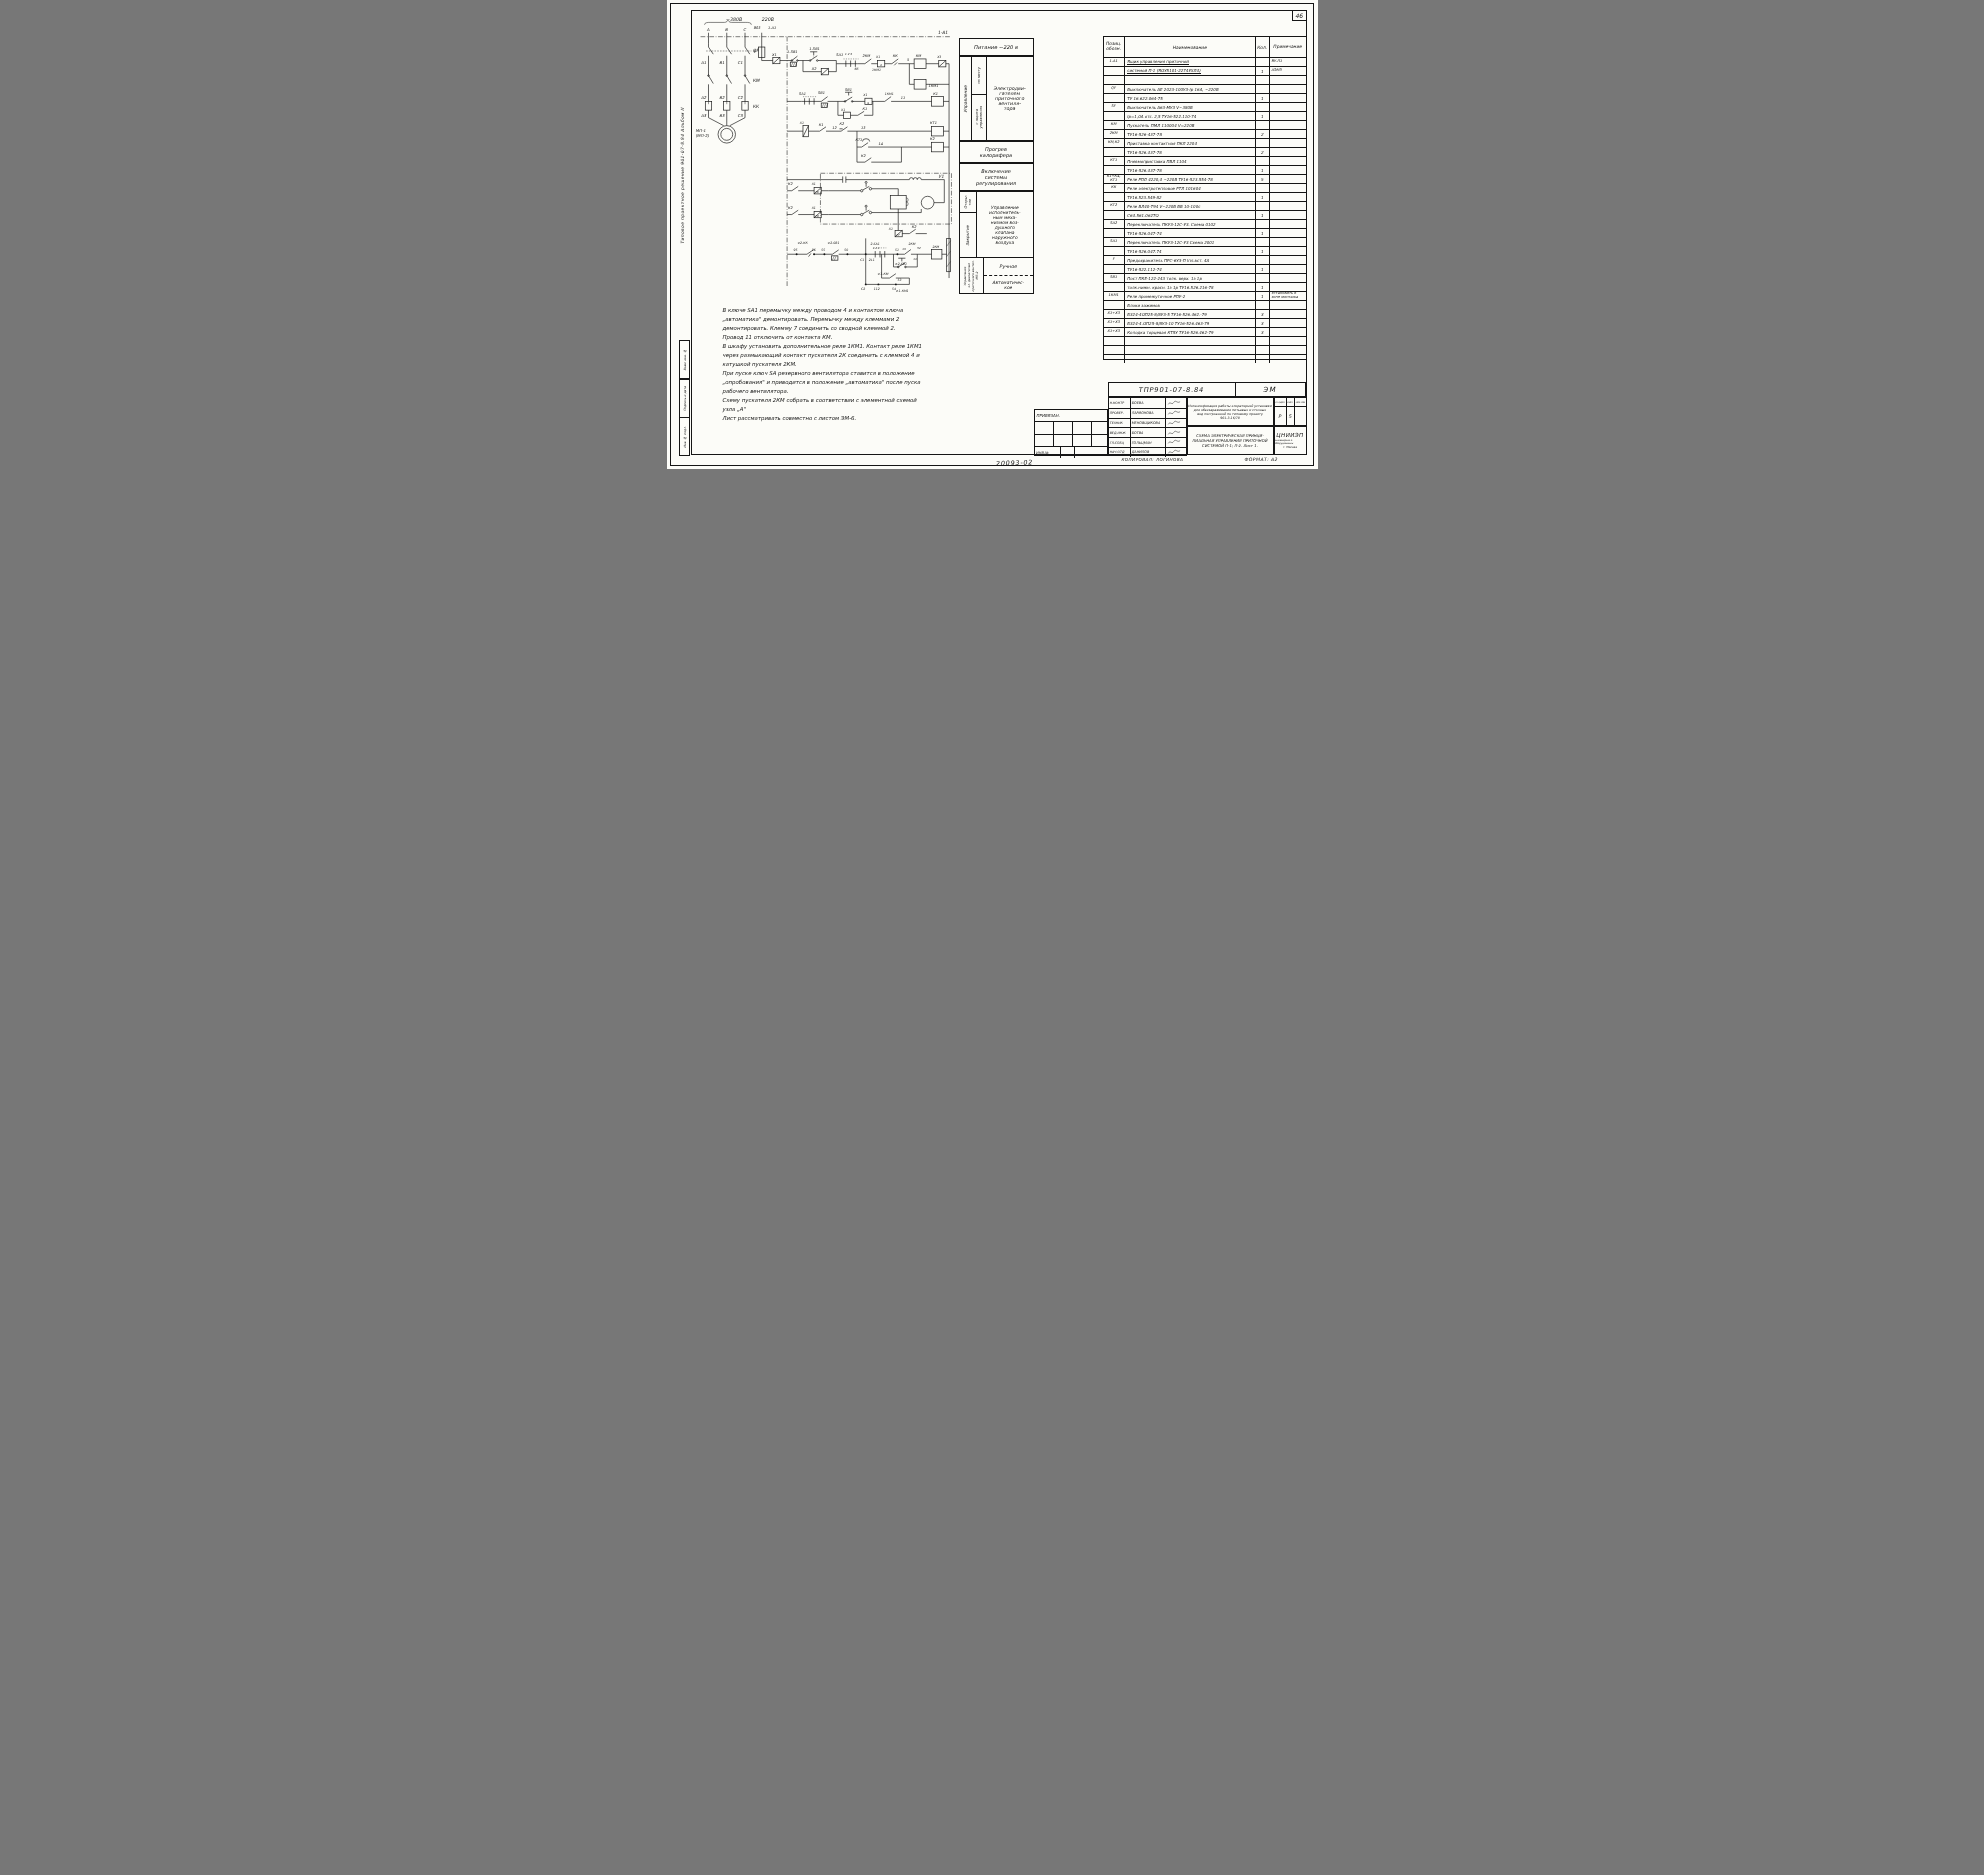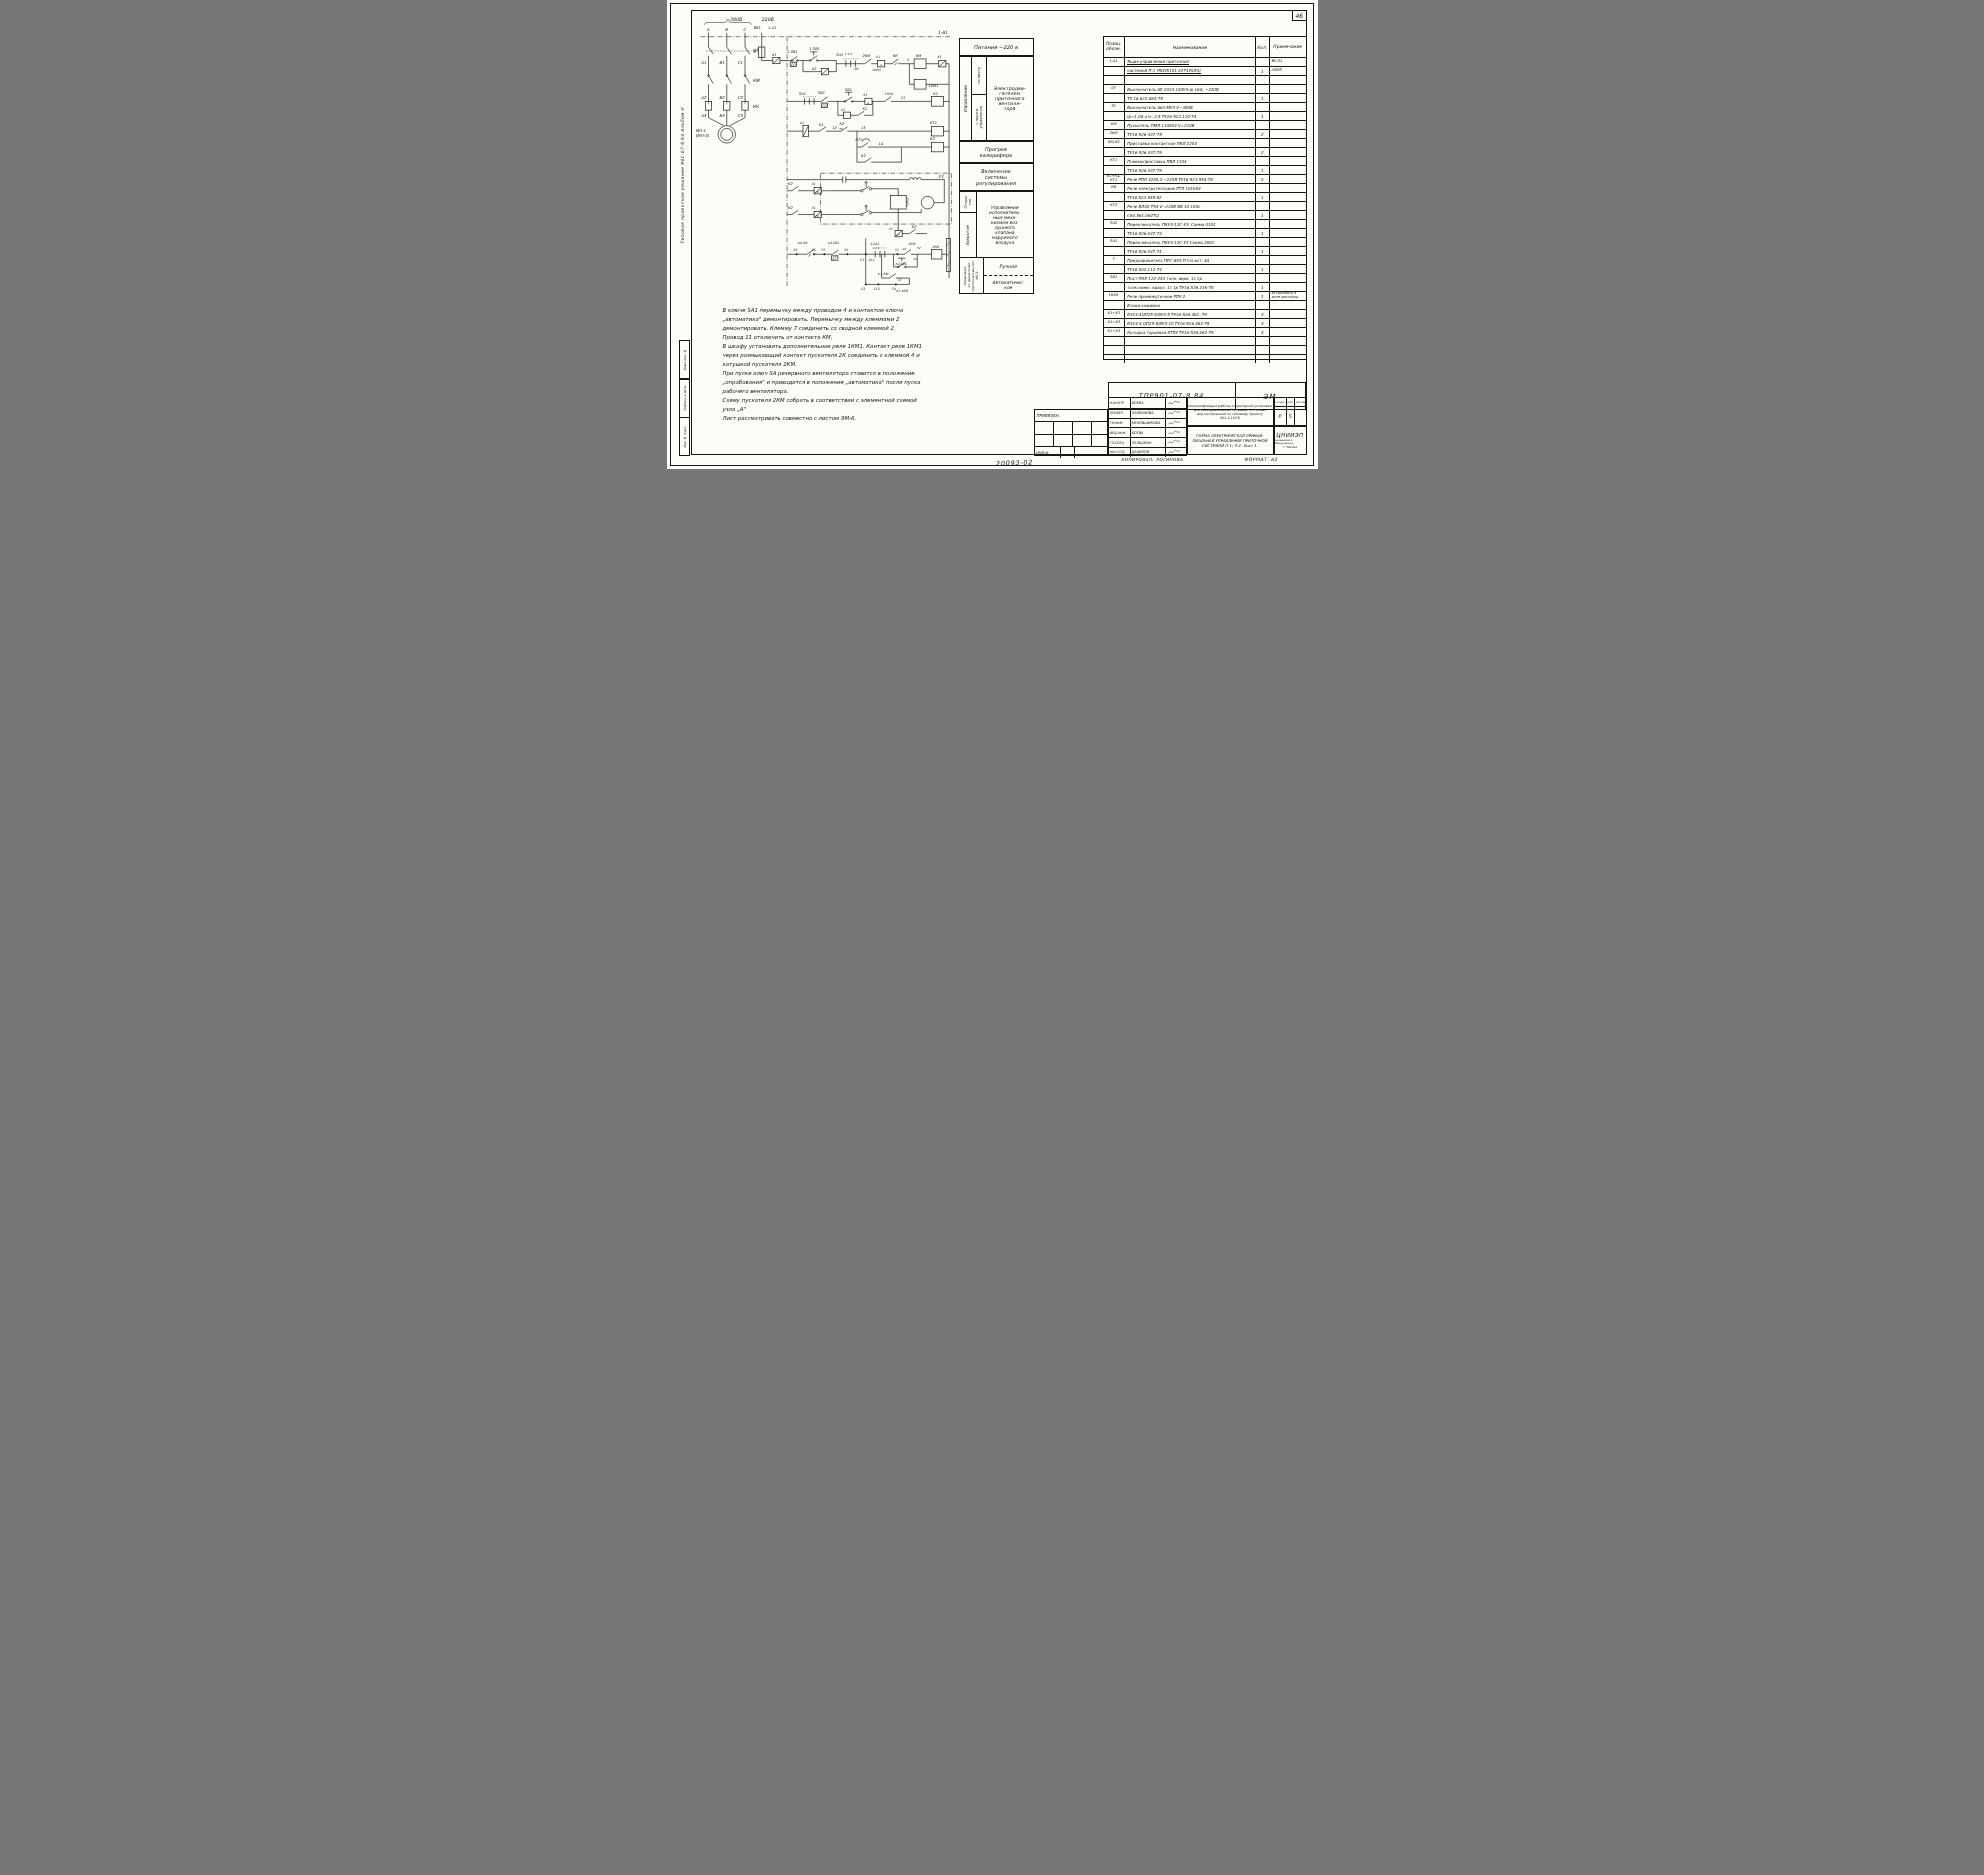--- a/index.html
+++ b/index.html
@@ -850,21 +850,21 @@
       <div>через размыкающий контакт пускателя 2К соединить с клеммой 4 и</div>
       <div>катушкой пускателя 2КМ.</div>
       <div>При пуске ключ SA резервного вентилятора ставится в положение</div>
       <div>„опробования" и приводится в положение „автоматика" после пуска</div>
       <div>рабочего вентилятора.</div>
       <div>Схему пускателя 2КМ собрать в соответствии с элементной схемой</div>
       <div>узла „А"</div>
       <div>Лист рассматривать совместно с листом ЭМ-6.</div>
     </div>
 
-  <div class="tb" style="left:441px;top:382px;width:198px;height:28px;display:flex;">
+  <div class="tb" style="left:441px;top:382px;width:198px;height:15px;display:flex;">
     <div style="width:126px;border-right:0.8px solid #161616;display:flex;align-items:center;justify-content:center;font-size:6.7px;letter-spacing:0.8px;">ТПР901-07-8.84</div>
     <div style="flex:1;display:flex;align-items:center;justify-content:center;font-size:7.1px;letter-spacing:1.2px;">ЭМ</div>
   </div>
   <div class="tb" style="left:441px;top:397px;width:79px;height:59px;">
       <div class="sigrow">
         <div style="width: 22px; font-size: 3.2px; border-top: none;">Н.КОНТР</div>
         <div style="width: 35px; font-size: 3.4px; border-top: none;">БОЕВА</div>
         <div style="flex: 1 1 0%; border-right: none; border-top: none;">
           <svg width="14.3" height="6.4" viewBox="0 0 36 16">
             <path d="M3,11 C8,2 12,14 17,6 S26,10 33,4" stroke="#161616" fill="none" stroke-width="1.2"></path>

